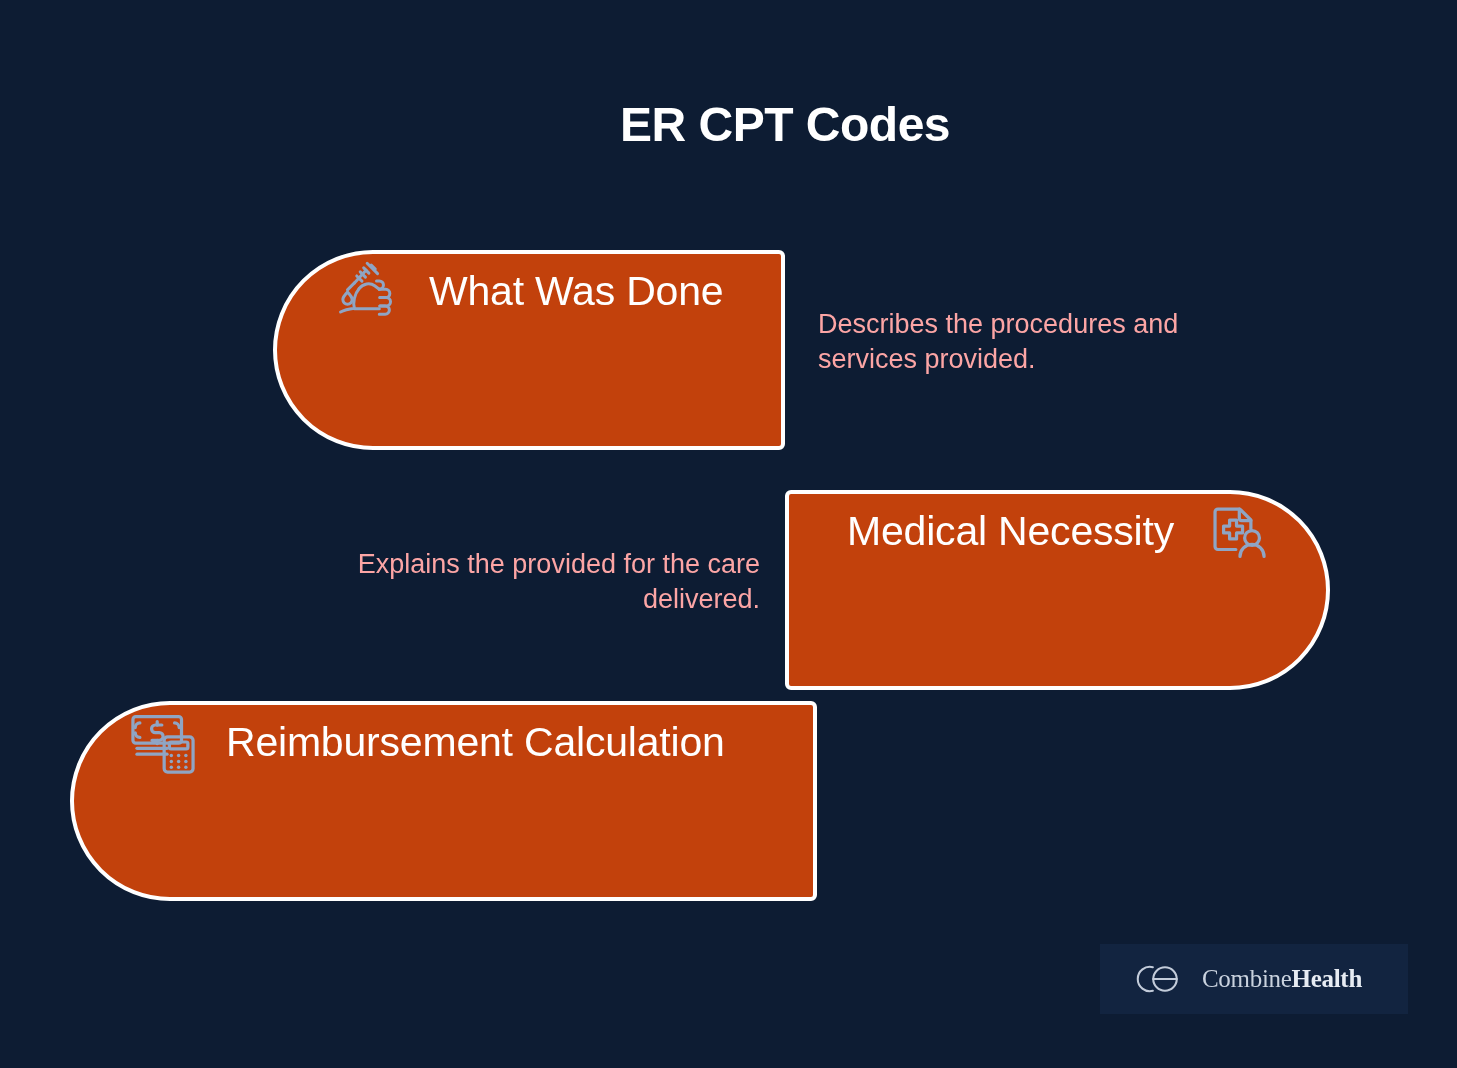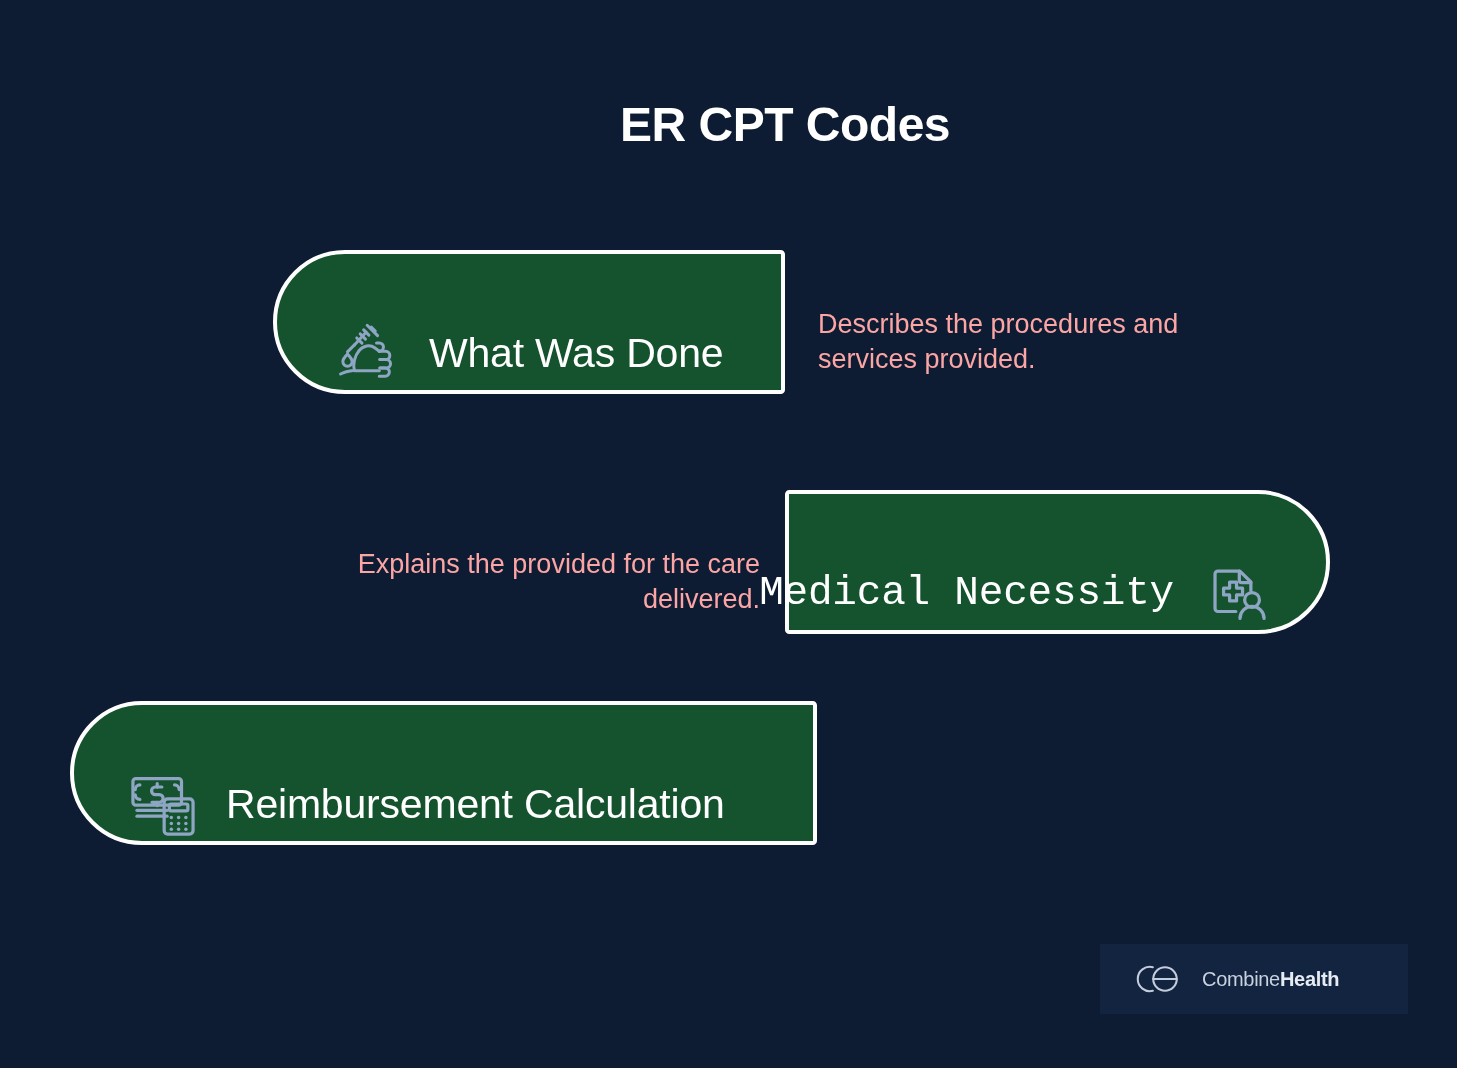--- a/index.html
+++ b/index.html
@@ -34,39 +34,38 @@
 
   
   .row {
     position: absolute;
     height: 200px;
   }
 
   .pill {
     position: absolute;
     top: 0;
-    height: 144px;
-    background: #14532d;
+    height: 200px;
+    background: #c2410c;
     border: 4px solid #ffffff;
     display: flex;
-    align-items: flex-end;
+    align-items: flex-start;
     overflow: visible;
   }
 
   
   .pill.cap-left {
     border-radius: 100px 6px 6px 100px;
     justify-content: flex-start;
   }
 
   
   .pill.cap-right {
     border-radius: 6px 100px 100px 6px;
     justify-content: flex-end;
-    font-family: Liberation Mono, monospace;
   }
 
   .pill-inner {
     display: flex;
     align-items: center;
     gap: 26px;
   }
 
   .pill-label {
     font-size: 41px;
@@ -102,23 +101,24 @@
     width: 308px;
     height: 70px;
     background: #122440;
     display: flex;
     align-items: center;
     gap: 16px;
     padding-left: 30px;
   }
   #logo-mark { width: 56px; height: 34px; flex: 0 0 auto; }
   .logo-text {
-    font-size: 20px;
+    font-size: 25px;
     letter-spacing: -0.3px;
     color: #c9d2de;
+    font-family: Liberation Serif, serif;
   }
   .logo-text .lt-a { font-weight: 400; }
   .logo-text .lt-b { font-weight: 700; color: #e7ecf3; }
 </style>
 </head>
 <body>
 
 <div id="canvas">
 
   <div id="page-title">ER CPT Codes</div>

